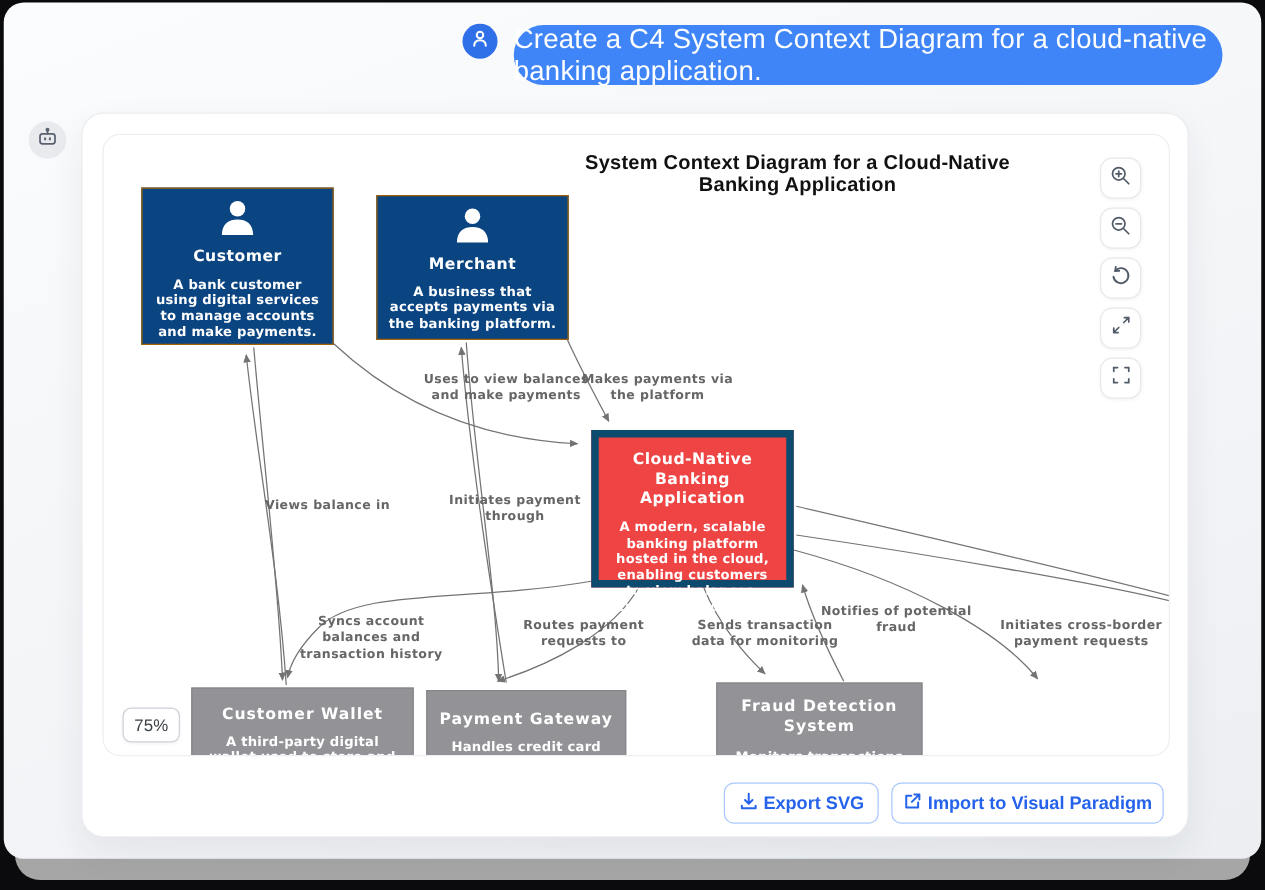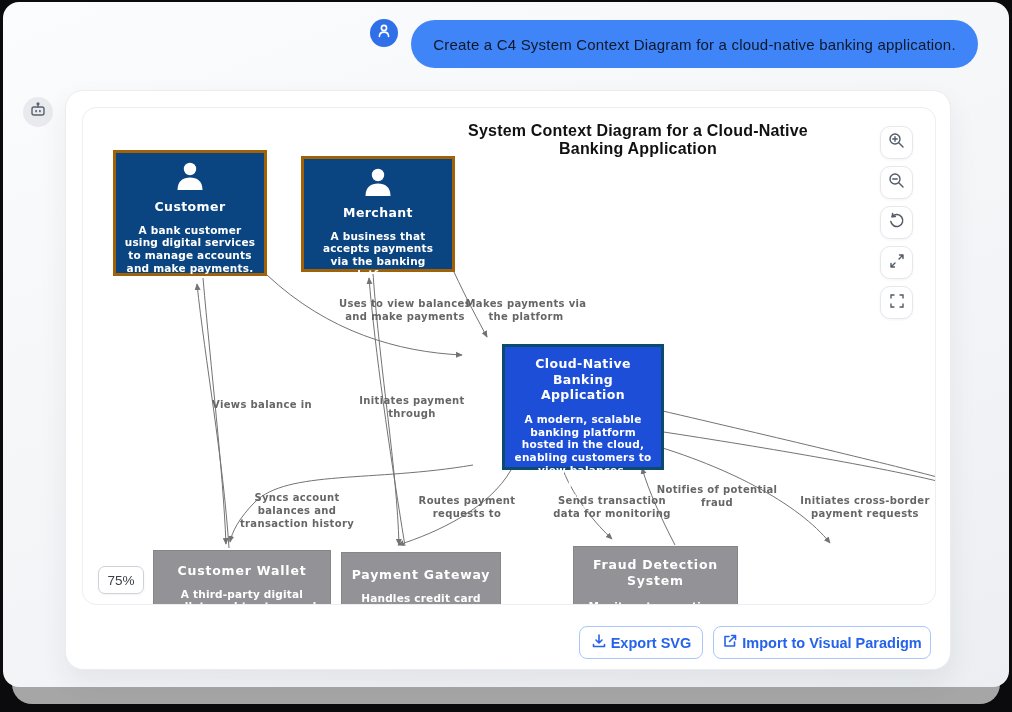--- a/index.html
+++ b/index.html
@@ -9,44 +9,44 @@
 
   .window-shadow { position:absolute; left:12px; top:640px; width:988px; height:64px;
                    background:#a6a6a6; border-radius:20px; z-index:1; }
   .window { position:absolute; left:3px; top:2px; width:1006px; height:685px; z-index:2;
             border-radius:16px; background:linear-gradient(160deg,#fbfcfd 0%,#f2f3f6 70%,#eceef1 100%); }
 
   
   .user-avatar { position:absolute; left:367px; top:17px; width:28px; height:28px; z-index:3;
                  border-radius:50%; background:#2f6fe8; display:flex; align-items:center; justify-content:center; }
   .bubble { position:absolute; left:408px; top:18px; width:567px; height:48px; z-index:3;
-            background:#3f85f7; border-radius:24px; color:#0f172a; font-size:15px;
+            background:#3f85f7; border-radius:24px; color:#ffffff; font-size:22px;
             display:flex; align-items:center; justify-content:center; letter-spacing:.2px; }
   .bot-avatar { position:absolute; left:20px; top:95px; width:30px; height:30px; z-index:3;
                 border-radius:50%; background:#e9eaee; display:flex; align-items:center; justify-content:center; }
 
   
   .card { position:absolute; left:62px; top:88px; width:886px; height:580px; z-index:3;
           background:#fff; border:1px solid #ebecef; border-radius:18px;
           box-shadow:0 12px 28px rgba(30,40,60,.07); }
   .viewport { position:absolute; left:16px; top:16px; width:854px; height:498px;
               background:#fff; border:1px solid #eeeef2; border-radius:14px; overflow:hidden; }
   .canvas { position:absolute; inset:0; }
   .edges { position:absolute; left:0; top:0; }
 
   .diagram-title { position:absolute; left:355px; top:14px; width:400px; text-align:center;
                    font-size:16px; font-weight:bold; color:#111; letter-spacing:.2px; }
 
   .node { position:absolute; color:#fff; text-align:center; font-weight:bold;
           padding:6px 8px; font-family:"DejaVu Sans", sans-serif; }
   .node .ntitle { font-size:12.5px; letter-spacing:.4px; line-height:1.25; }
   .node .ndesc  { font-size:10.5px; letter-spacing:.2px; line-height:1.22; margin-top:9px; }
-  .node.person   { background:#0a4481; border:3px solid #a16207; }
+  .node.person   { background:#0a4481; border:1px solid #a16207; }
   .node.person .picon { margin:2px auto 4px; }
-  .node.system   { background:#1d4ed8; border:3px solid #0c4a6e;margin-left:29px; }
+  .node.system   { background:#ef4444; border:6px solid #0c4a6e; }
   .node.external { background:#929297; border:1px solid #85858a; }
   .node.external .ntitle { letter-spacing:.8px; }
 
   .elabel { position:absolute; transform:translateX(-50%); text-align:center;
             color:#666; font-size:10px; font-weight:bold; line-height:1.28;
             letter-spacing:.35px; font-family:"DejaVu Sans", sans-serif; }
 
   .zoom-badge { position:absolute; left:15px; top:458px; width:46px; height:28px;
                 background:#fff; border:1px solid #cdd2d9; border-radius:7px;
                 display:flex; align-items:center; justify-content:center;

